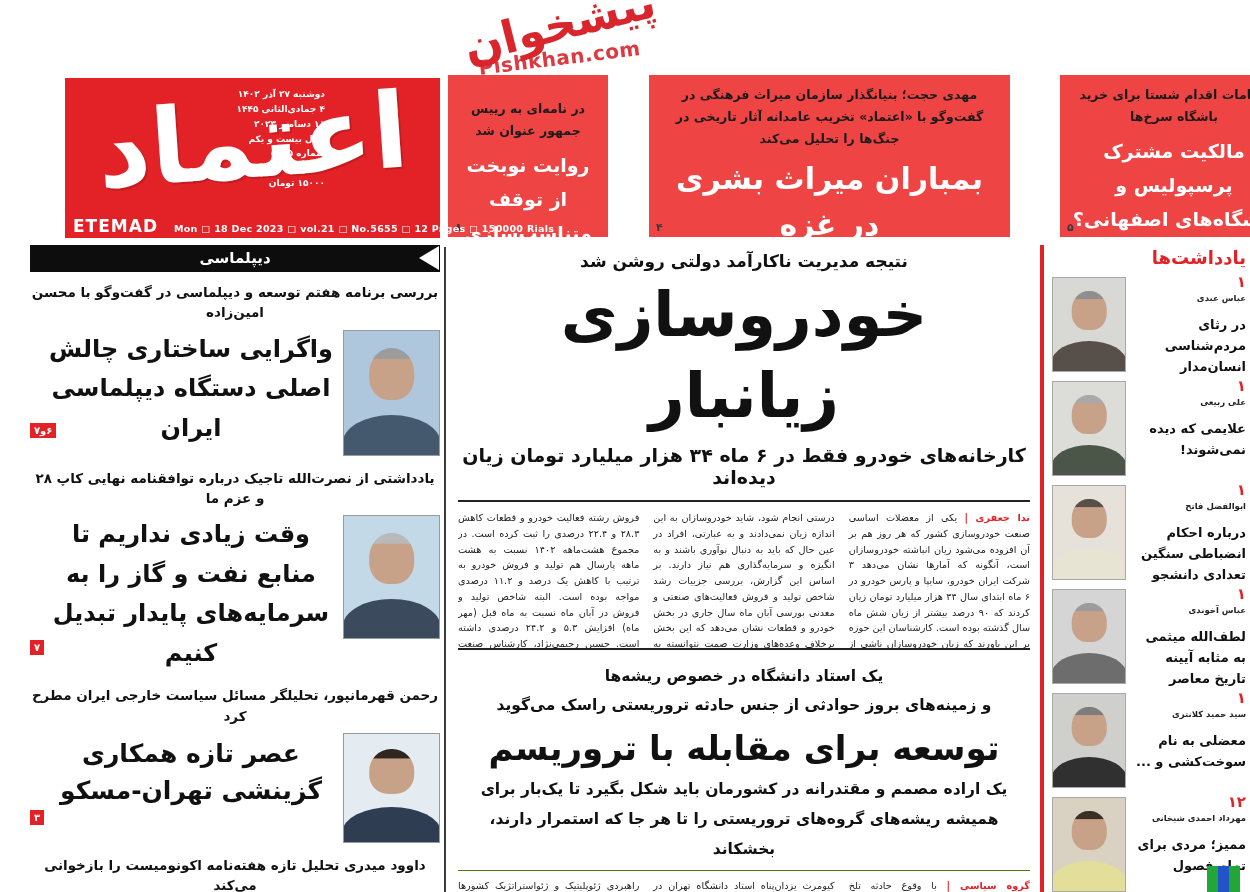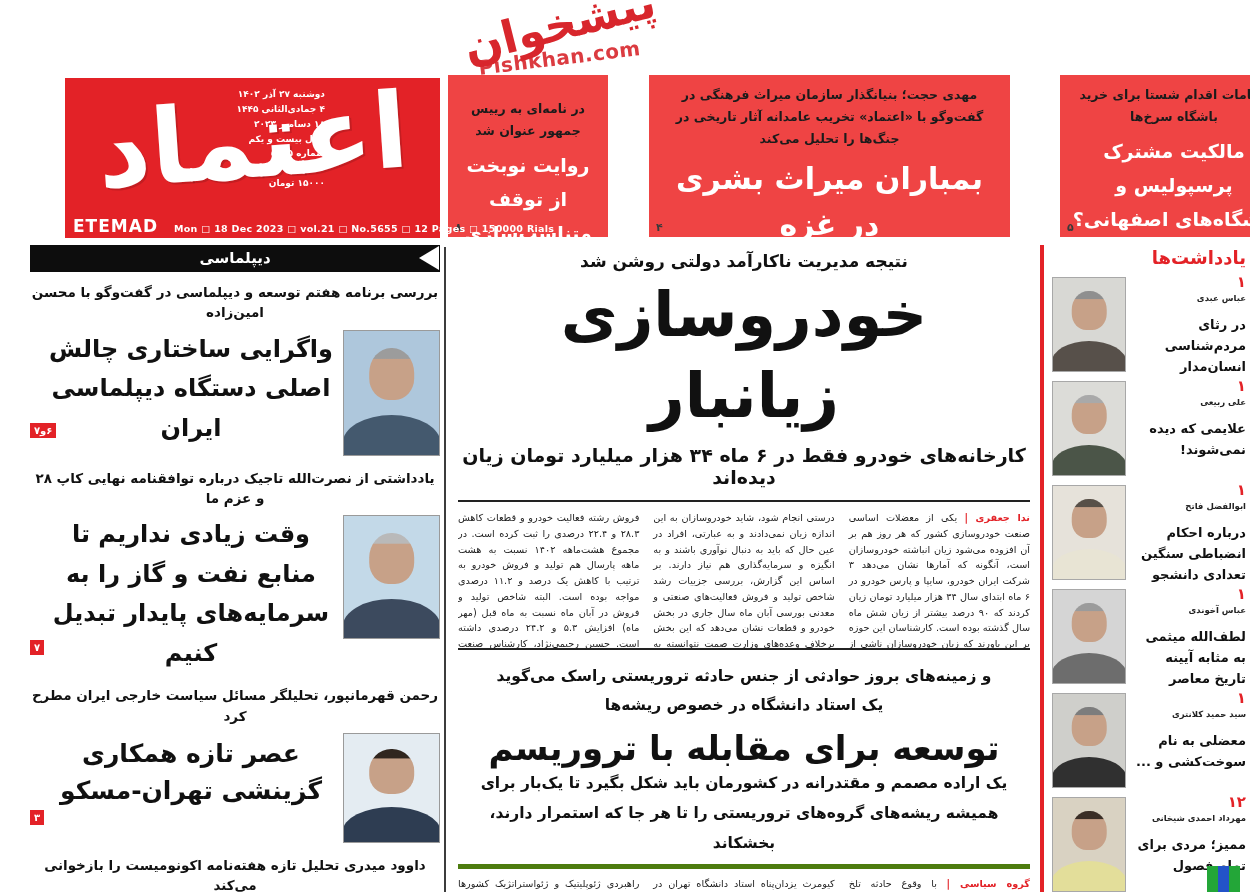--- a/index.html
+++ b/index.html
@@ -64,22 +64,22 @@
   .main { position:absolute; left:458px; top:247px; width:572px; }
   .m-kick { text-align:center; font-weight:800; font-size:17px; margin-top:4px; }
   .m-head { text-align:center; font-weight:800; font-size:62px; line-height:1.3; letter-spacing:-1px; margin-top:4px; }
   .m-sub  { text-align:center; font-weight:800; font-size:19px; margin-top:8px; padding-bottom:12px; border-bottom:2px solid #222; }
   .m-body { display:flex; gap:14px; margin-top:8px; height:140px; overflow:hidden;
             border-bottom:2px solid #222; padding-bottom:6px; }
   .m-col  { flex:1; font-size:9.7px; line-height:1.62; text-align:justify; color:#1c1c1c; }
   .byline { color:#e32227; font-weight:800; }
   .m2-kick { text-align:center; font-weight:800; font-size:15.5px; line-height:1.85; margin-top:12px; }
   .m2-head { text-align:center; font-weight:800; font-size:34px; margin-top:8px; }
-  .m2-sub  { text-align:center; font-weight:800; font-size:15.5px; line-height:1.95; 
-             padding-bottom:6px; border-bottom:5px solid #4d7c0f; }
+  .m2-sub  { text-align:center; font-weight:800; font-size:15.5px; line-height:1.95; margin-top:6px;
+             padding-bottom:6px; border-bottom:1px solid #4d7c0f; }
   .m2-body { display:flex; gap:14px; margin-top:7px; height:106px; overflow:hidden; }
   
   .notes { position:absolute; left:1040px; top:245px; width:208px; height:647px;
            border-left:4px solid #e32227; padding:0 2px 0 8px; }
   .notes-title { color:#e32227; font-size:18px; font-weight:800; text-align:right; padding:2px 0 7px; }
   .nitem { position:relative; display:flex; gap:7px; height:101px; margin-bottom:3px; overflow:hidden; }
   .ntext { flex:1; }
   .nnum { color:#e32227; font-weight:800; font-size:15px; line-height:1; }
   .nauthor { font-size:8.5px; font-weight:700; margin-top:3px; color:#222; }
   .ntitle { font-size:13px; font-weight:800; line-height:1.6; margin-top:12px; }
@@ -193,22 +193,22 @@
       <div class="m-col">
         <span>درستی انجام شود، شاید خودروسازان به این اندازه زیان نمی‌دادند و به عبارتی، افراد در عین حال که باید به دنبال نوآوری باشند و به انگیزه و سرمایه‌گذاری هم نیاز دارند. بر اساس این گزارش، بررسی جزییات رشد شاخص تولید و فروش فعالیت‌های صنعتی و معدنی بورسی آبان ماه سال جاری در بخش خودرو و قطعات نشان می‌دهد که این بخش برخلاف وعده‌های وزارت صمت نتوانسته به رشد مدنظر برسد. بر این اساس، در آبان ماه سال ۱۴۰۲ نسبت به ماه مشابه سال قبل شاخص تولید و</span>
       </div>
       <div class="m-col">
         <span>فروش رشته فعالیت خودرو و قطعات کاهش ۲۸.۳ و ۲۲.۴ درصدی را ثبت کرده است. در مجموع هشت‌ماهه ۱۴۰۲ نسبت به هشت ماهه پارسال هم تولید و فروش خودرو به ترتیب با کاهش یک درصد و ۱۱.۲ درصدی مواجه بوده است. البته شاخص تولید و فروش در آبان ماه نسبت به ماه قبل (مهر ماه) افزایش ۵.۳ و ۲۴.۲ درصدی داشته است. حسین رحیمی‌نژاد، کارشناس صنعت خودرو در مورد زیان روزانه ۱۸۵ میلیارد تومانی سهامداران...</span>
         
       </div>
     </div>
 
     <div class="m2-kick">
+      <div>یک استاد دانشگاه در خصوص ریشه‌ها</div>
       <div>و زمینه‌های بروز حوادثی از جنس حادثه تروریستی راسک می‌گوید</div>
-      <div>یک استاد دانشگاه در خصوص ریشه‌ها</div>
     </div>
     <div class="m2-head">توسعه برای مقابله با تروریسم</div>
     <div class="m2-sub">یک اراده مصمم و مقتدرانه در کشورمان باید شکل بگیرد تا یک‌بار برای همیشه ریشه‌های گروه‌های تروریستی را تا هر جا که استمرار دارند، بخشکاند</div>
     <div class="m2-body">
       <div class="m-col">
         <span class="byline">گروه سیاسی |</span>
         <span>با وقوع حادثه تلخ تروریستی راسک و شهادت ۱۱ تن از هموطنان مرزبان کشورمان و مجروح شدن ۷ تن دیگر، افکار عمومی ایرانیان و بسیاری از تحلیلگران به دنبال یافتن پاسخی برای این پرسش‌های کلیدی هستند که در وهله نخست ریشه‌های بروز این حوادث تروریستی کدامند و مهم‌تر از آن برای برخورد با چنین حوادثی و جلوگیری از وقوع آنها چه باید کرد؟</span>
       </div>
       <div class="m-col">
         <span>کیومرث یزدان‌پناه استاد دانشگاه تهران در گفت‌وگو با «اعتماد» ضمن واکاوی ریشه‌های بحران و چرایی وقوع آنها تلاش می‌کند مهم‌ترین راهبردها برای مقابله با این نوع بحران‌ها را نیز تحلیل کند. یزدان‌پناه با اشاره به این واقعیت که در جهان امروز امنیت برای امنیت و امنیت برای توسعه موضوعیت خود را از دست داده و می‌گوید این «توسعه برای امنیت» است که در راس برنامه‌ریزی‌های</span>

